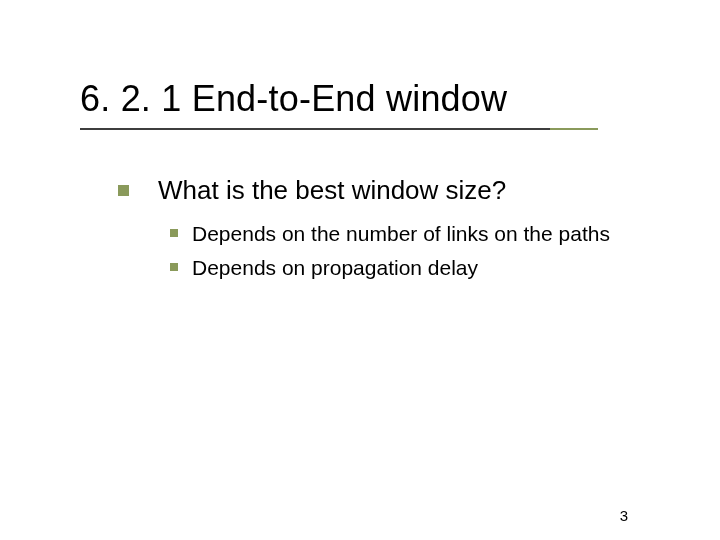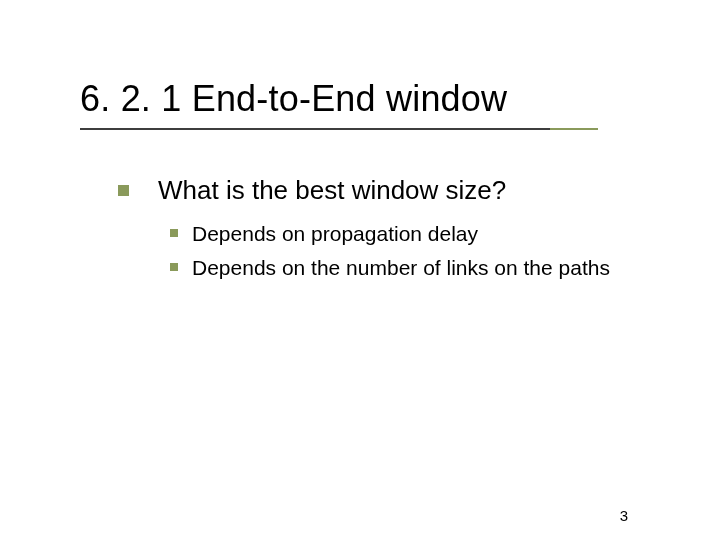--- a/index.html
+++ b/index.html
@@ -116,23 +116,23 @@
   <div class="title-underline-accent"></div>
 
   <div class="level1">
     <span class="bullet-sq-lg"></span>
     <span class="level1-text">What is the best window size?</span>
   </div>
 
   <div class="level2-list">
     <div class="level2-item">
       <span class="bullet-sq-sm"></span>
-      <span class="level2-text">Depends on propagation delay</span>
+      <span class="level2-text">Depends on the number of links on the paths</span>
     </div>
     <div class="level2-item">
       <span class="bullet-sq-sm"></span>
-      <span class="level2-text">Depends on the number of links on the paths</span>
+      <span class="level2-text">Depends on propagation delay</span>
     </div>
   </div>
 
   <div class="page-number">3</div>
 
 </div>
 
 </body></html>

